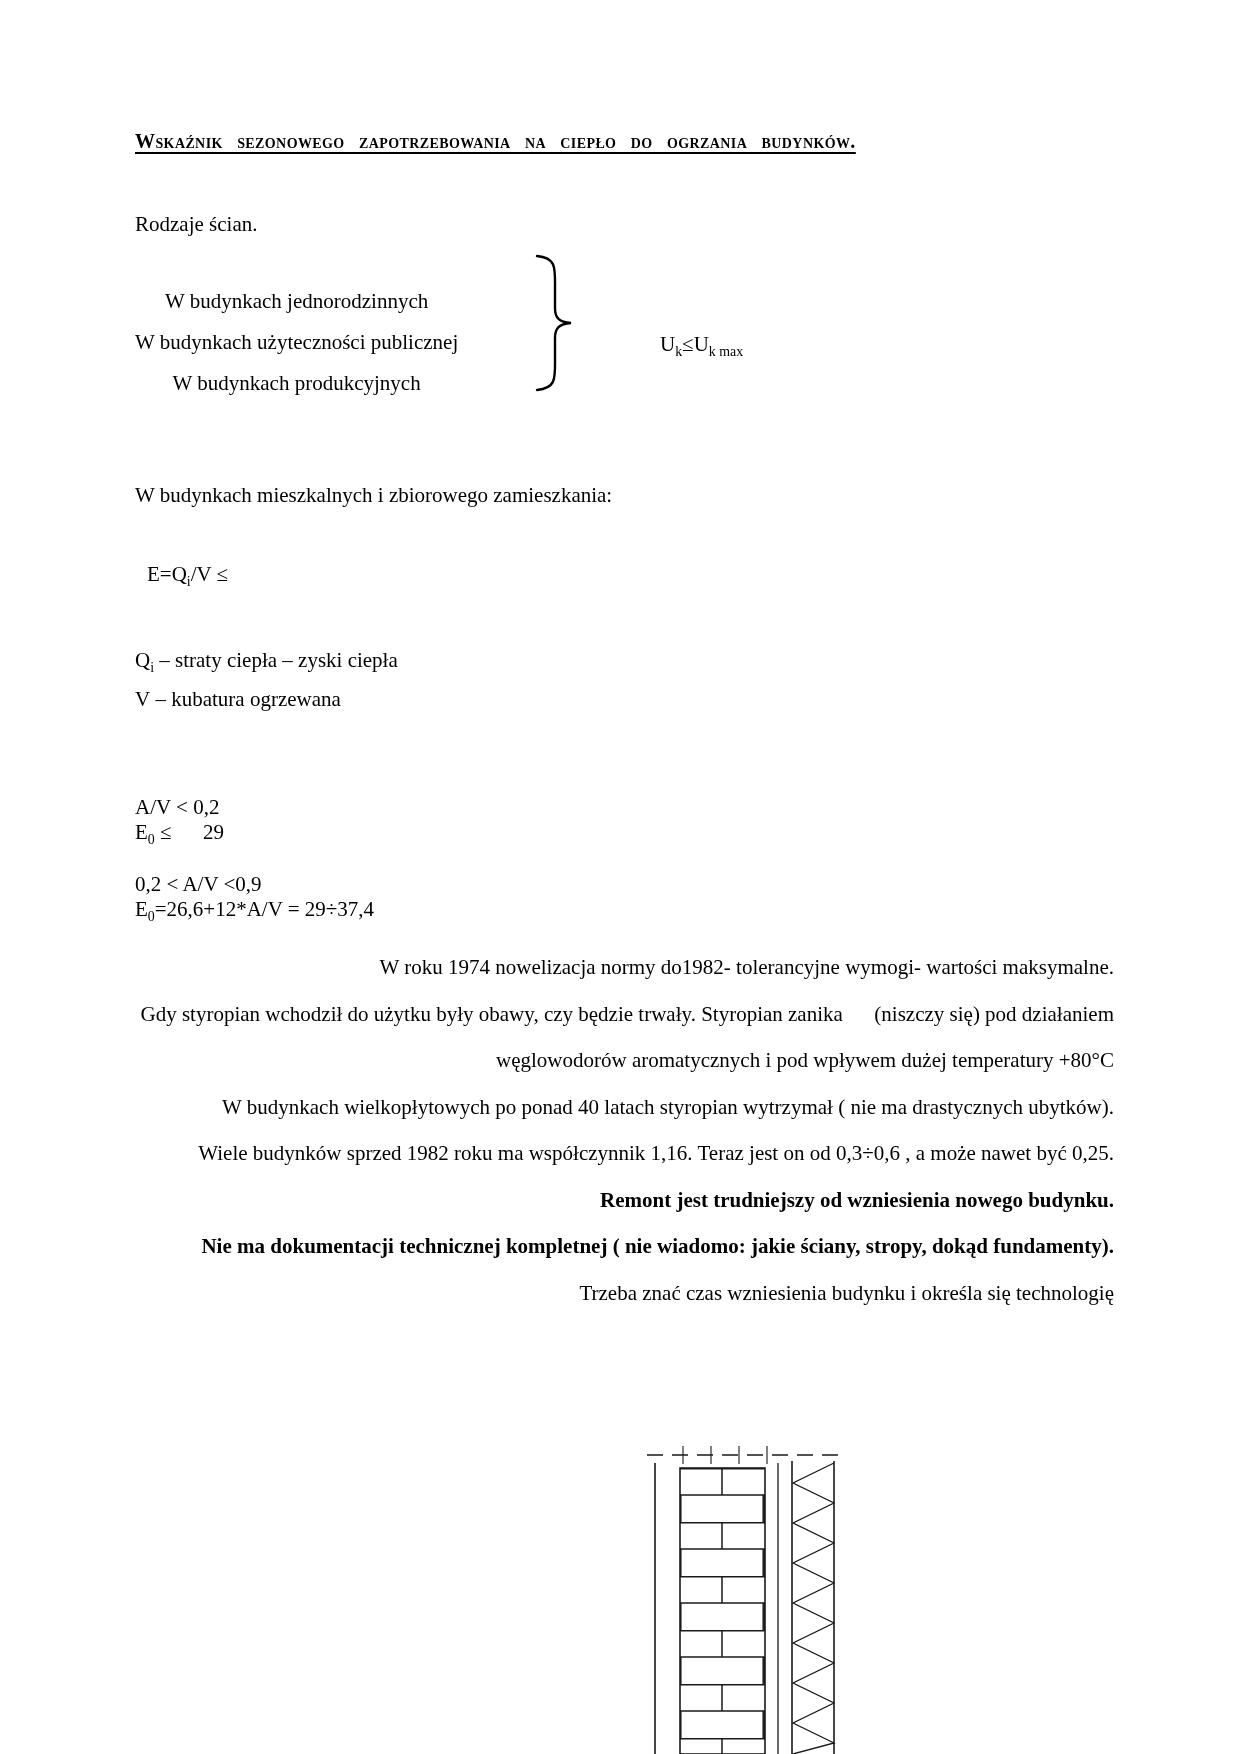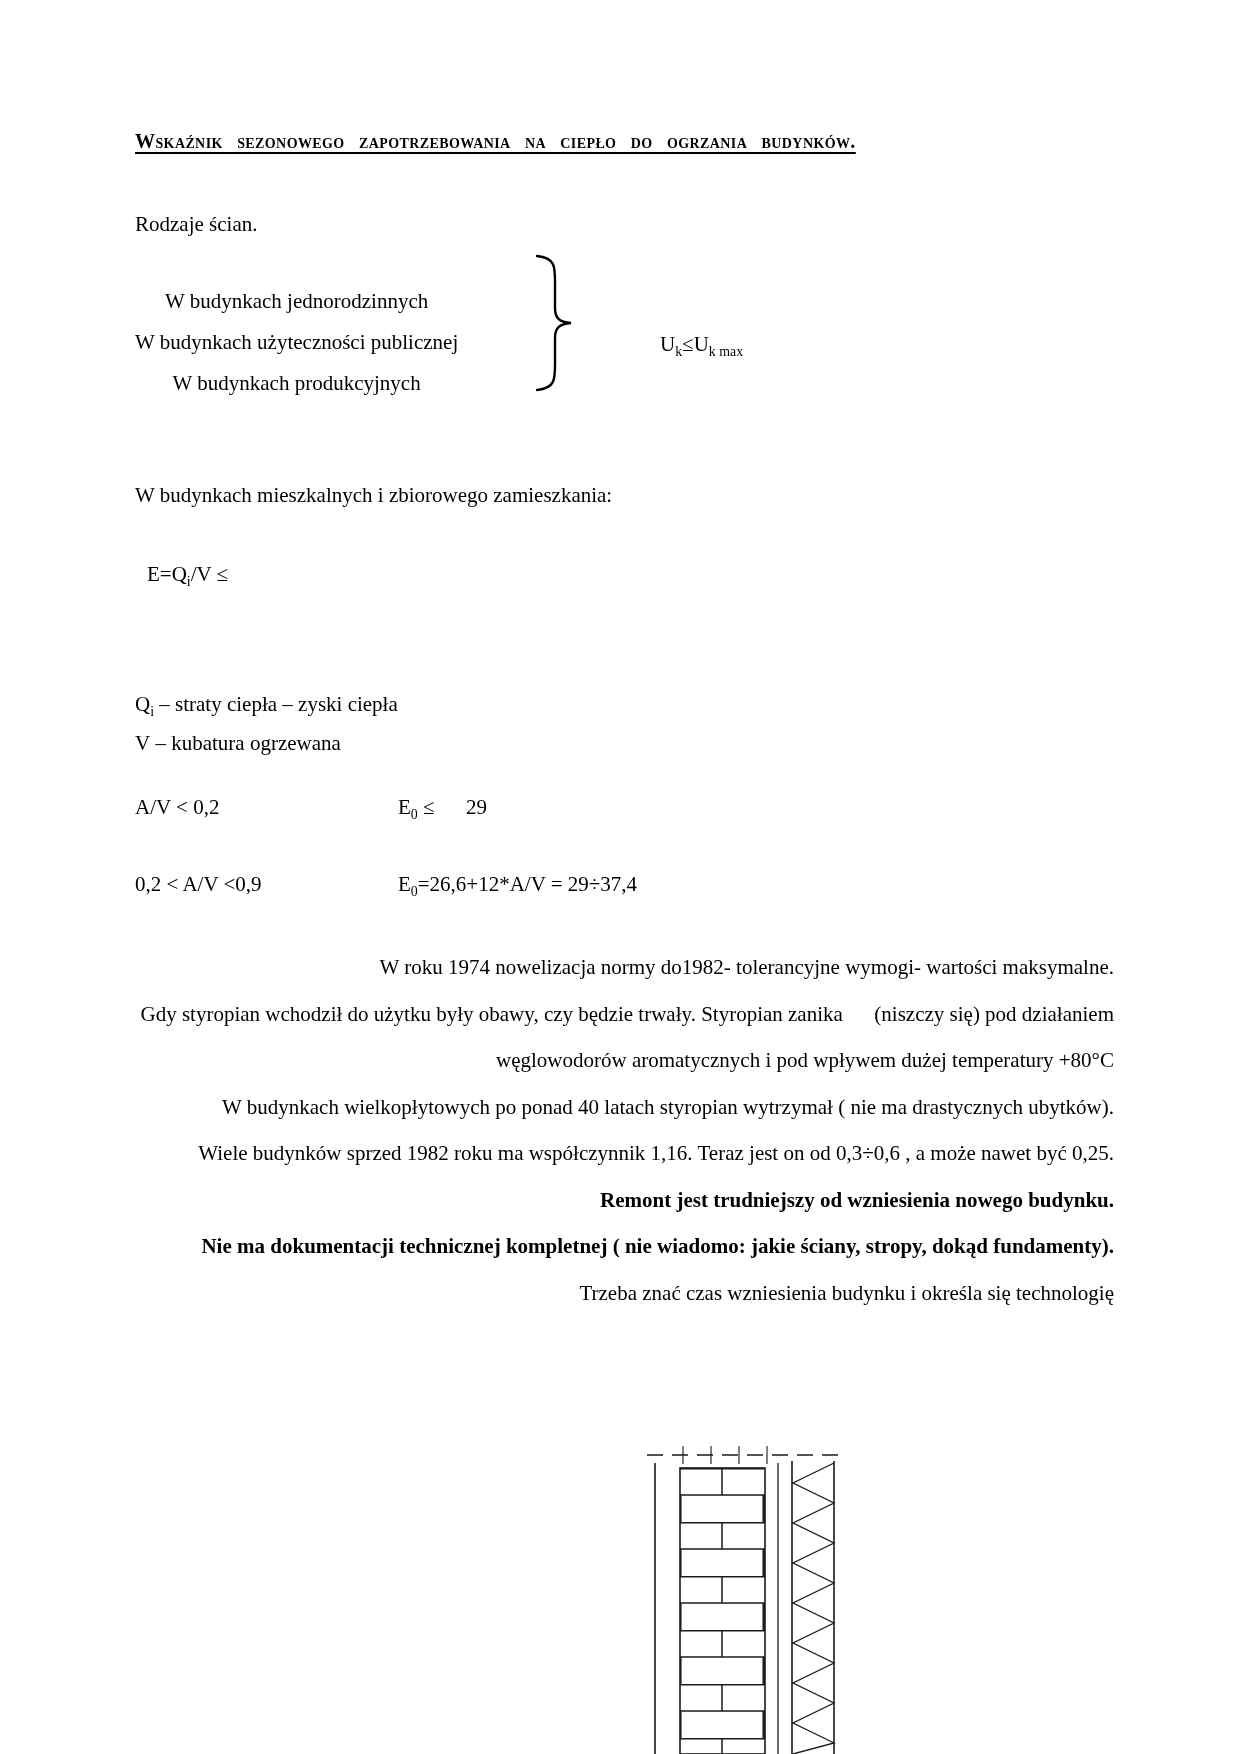--- a/index.html
+++ b/index.html
@@ -20,22 +20,22 @@
     text-underline-offset:4px;
     letter-spacing:0.4px; word-spacing:9px;
     white-space:nowrap;
   }
   .subtitle { left:135px; top:212px; }
   .group { left:135px; top:281px; line-height:41px;text-align:center; }
   .brace-svg { left:533px; top:252px; }
   .uk-formula { left:660px; top:326px;margin-top:6px; }
   .residential { left:135px; top:483px; }
   .e-def { left:147px; top:562px; }
-  .defs { left:135px; top:641px; line-height:38.5px;margin-top:44px; }
-  .cond-row { left:135px; display:flex; }
+  .defs { left:135px; top:641px; line-height:38.5px; }
+  .cond-row { left:135px; display:flex;flex-direction:column; }
   .cond-row.r1 { top:795px; }
   .cond-row.r2 { top:872px; }
   .cond-range { display:inline-block; width:263px; }
   .pre { white-space:pre-wrap; }
   .paragraphs {
     left:134px; top:944px; width:980px;
     line-height:46.5px;
     text-align:right;
   }
   .paragraphs p { white-space:pre-wrap; }

